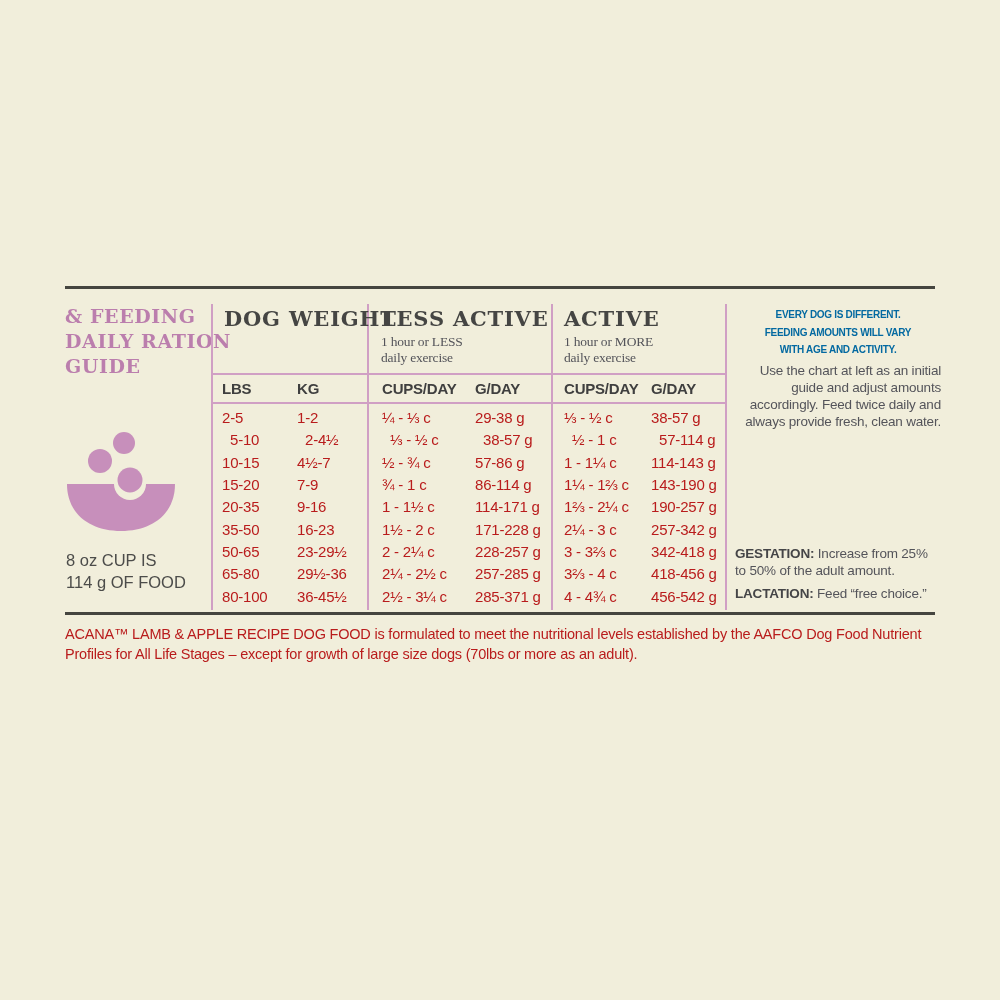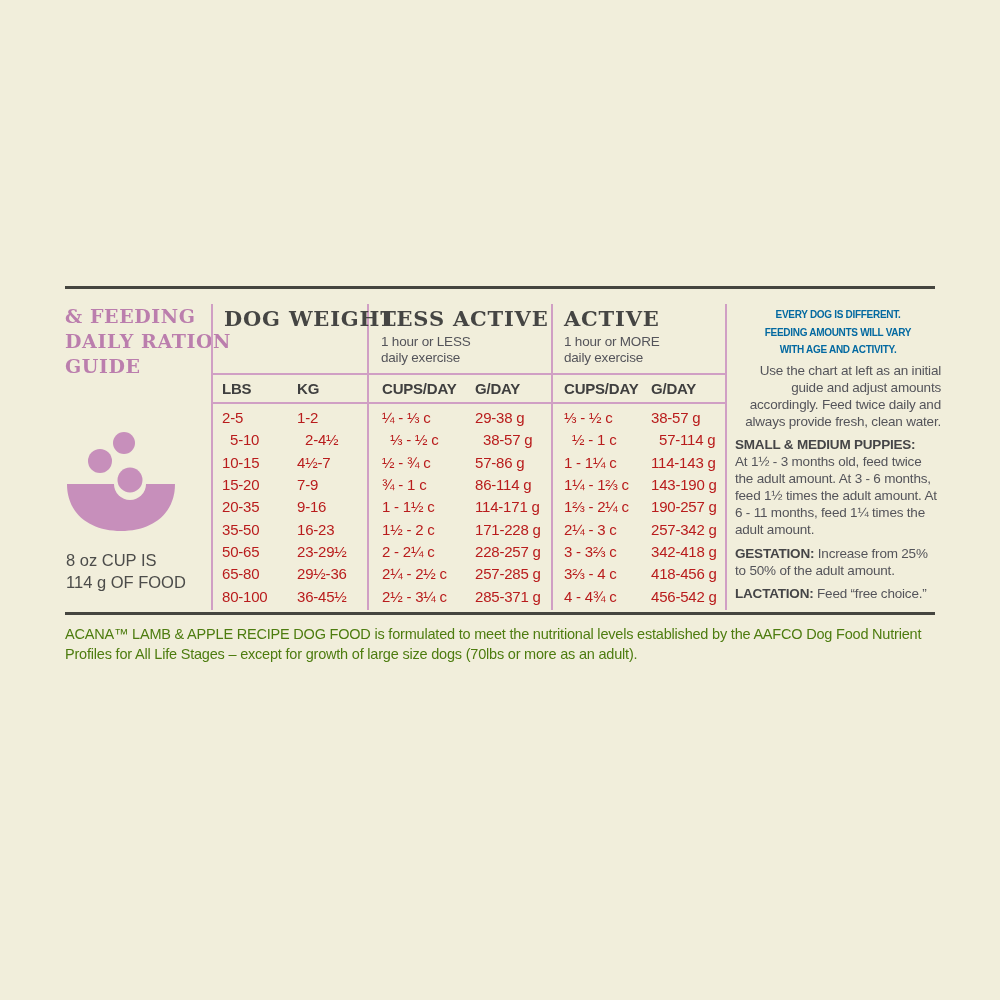--- a/index.html
+++ b/index.html
@@ -35,21 +35,21 @@
   .slab{
     font-family:"DejaVu Serif","Liberation Serif",serif;
     font-weight:bold;font-size:21px;color:#454543;letter-spacing:.8px;
     line-height:24px;white-space:nowrap;
   }
   .gh{position:absolute;top:307px;}
   .gh-dogweight{left:224px;}
   .gh-lessactive{left:381px;}
   .gh-active{left:564px;}
   .gh .sub{
-    font-family:Liberation Sans, sans-serif;
+    font-family:Liberation Serif, serif;
     font-weight:normal;font-size:13.5px;line-height:16px;
     color:#54545a;letter-spacing:-.2px;margin-top:3px;
   }
 
   
   .colhead{position:absolute;top:380px;font-size:15px;font-weight:bold;color:#3f3f3f;
     letter-spacing:-.2px;white-space:nowrap;}
   .c-lbs{left:222px;} .c-kg{left:297px;}
   .c-cups1{left:382px;} .c-g1{left:475px;}
   .c-cups2{left:564px;} .c-g2{left:651px;}
@@ -69,21 +69,21 @@
   .note b, .note .blabel{font-weight:bold;color:#454547;}
   .note-header{top:306px;font-weight:bold;color:#0369a1;font-size:10px;line-height:17.5px;
     letter-spacing:-.3px;text-align:center;}
   .note-body1{top:362px;text-align:right;}
   .note-puppies{top:436px;}
   .note-gestation{top:545px;}
   .note-lactation{top:585px;}
 
   
   .footnote{position:absolute;left:65px;top:624px;width:885px;
-    font-size:14.5px;line-height:20px;color:#4d7c0f;letter-spacing:-.2px;}
+    font-size:14.5px;line-height:20px;color:#b91c1c;letter-spacing:-.2px;}
 </style>
 </head>
 <body>
 
 <div class="sheet">
 
   <div class="rule rule-top"></div>
 
   <div class="title">
     <div>&amp; FEEDING</div>
@@ -210,24 +210,20 @@
   </div>
 
   <div class="note note-header">
     <div>EVERY DOG IS DIFFERENT.</div>
     <div>FEEDING AMOUNTS WILL VARY</div>
     <div>WITH AGE AND ACTIVITY.</div>
   </div>
 
   <div class="note note-body1">Use the chart at left as an initial guide and adjust amounts accordingly. Feed twice daily and always provide fresh, clean water.</div>
 
-  <div class="note note-puppies">
-    <div class="blabel">SMALL &amp; MEDIUM PUPPIES:</div>
-    <div>At 1½ - 3 months old, feed twice the adult amount. At 3 - 6 months, feed 1½ times the adult amount. At 6 - 11 months, feed 1¼ times the adult amount.</div>
-  </div>
 
   <div class="note note-gestation"><span class="blabel">GESTATION:</span><span> Increase from 25% to 50% of the adult amount.</span></div>
 
   <div class="note note-lactation"><span class="blabel">LACTATION:</span><span> Feed “free choice.”</span></div>
 
   <div class="rule rule-bottom"></div>
 
   <div class="footnote">ACANA™ LAMB &amp; APPLE RECIPE DOG FOOD is formulated to meet the nutritional levels established by the AAFCO Dog Food Nutrient Profiles for All Life Stages – except for growth of large size dogs (70lbs or more as an adult).</div>
 
 </div>

